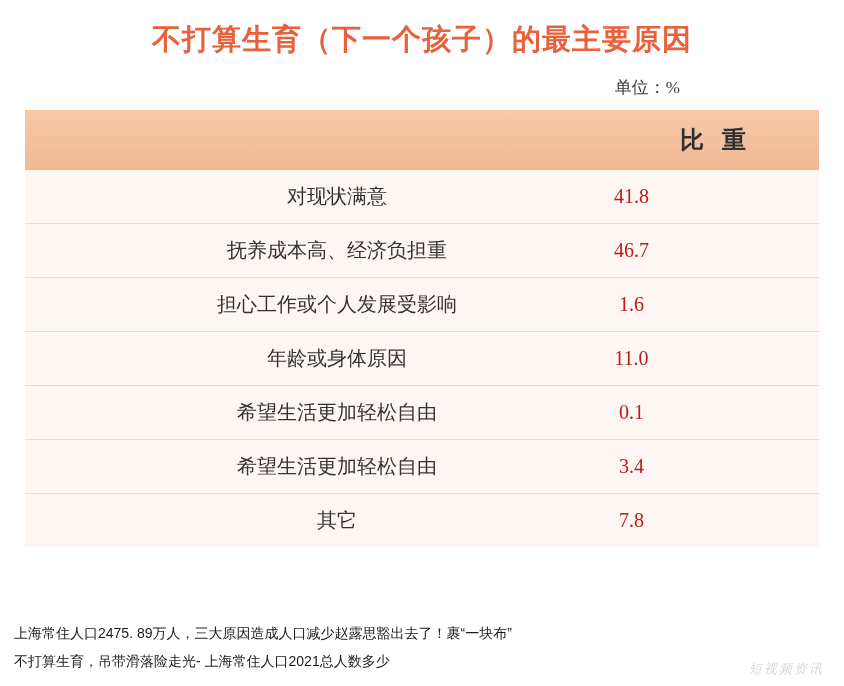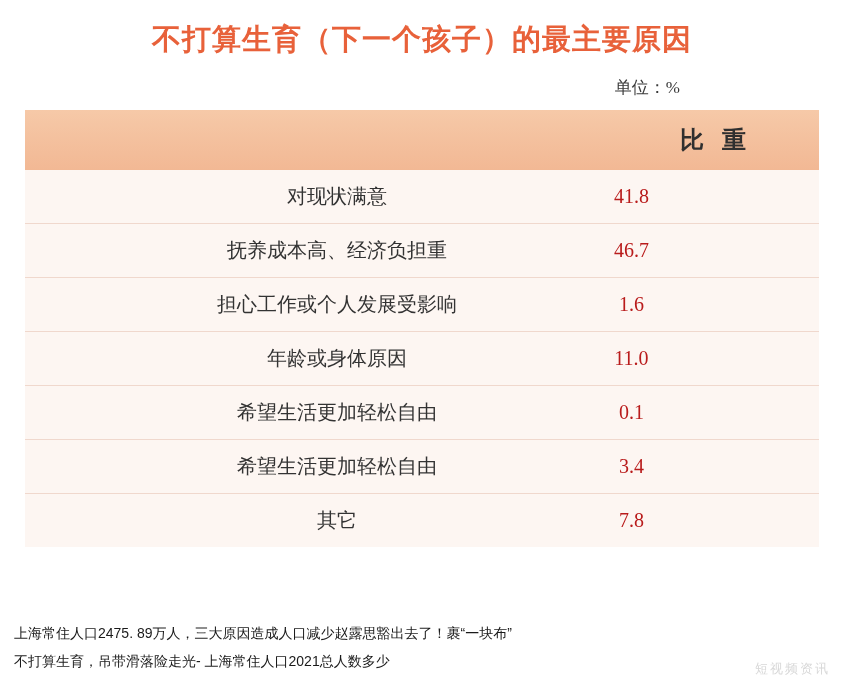--- a/index.html
+++ b/index.html
@@ -95,26 +95,27 @@
     font-size: 14px;
     color: #1a1a1a;
     letter-spacing: 0px;
     font-family: "Liberation Sans", sans-serif;
     white-space: nowrap;
   }
   .caption-line.l1 { top: 9px; }
   .caption-line.l2 { top: 37px; }
   .watermark {
     position: absolute;
-    right: 14px;
+    right: 20px;
     bottom: 8px;
     font-size: 13px;
     color: #d8d8d8;
     font-family: "Liberation Sans", sans-serif;
     letter-spacing: 2px;
+    font-style: italic;
   }
 </style>
 </head>
 <body>
 
 <div class="page">
 
   <div class="title">不打算生育（下一个孩子）的最主要原因</div>
 
   <div class="unit">单位：%</div>

